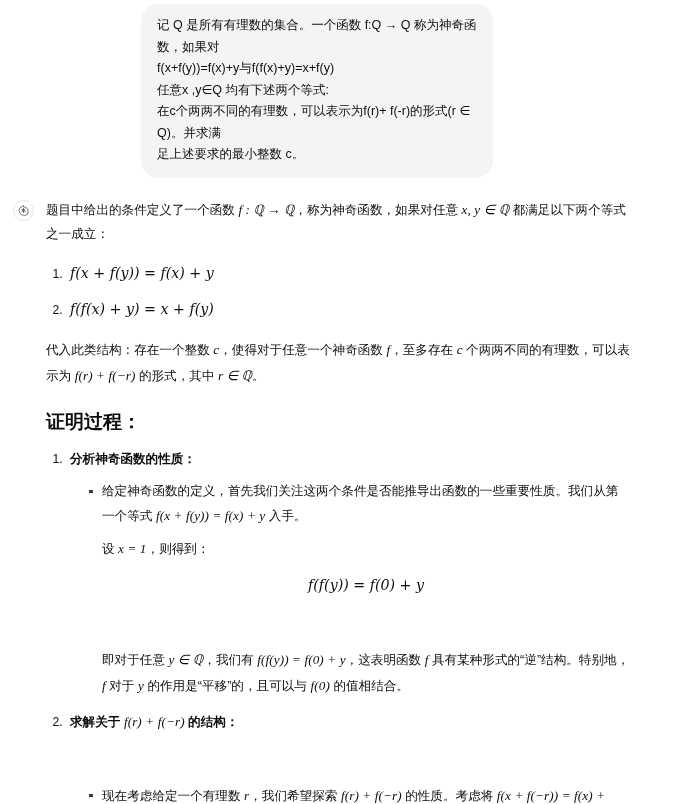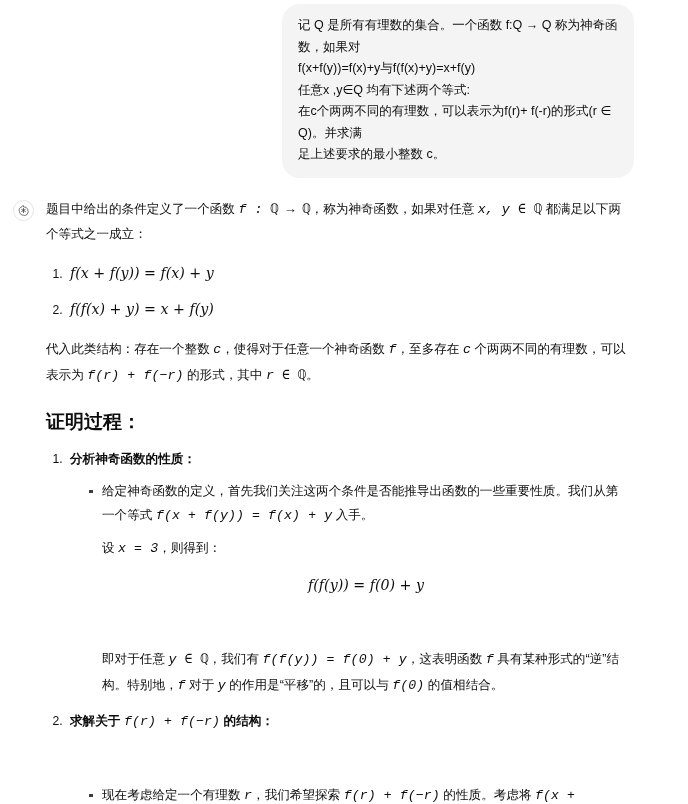--- a/index.html
+++ b/index.html
@@ -7,21 +7,21 @@
     margin: 0; padding: 0;
     width: 688px; height: 804px;
     background: #ffffff;
     font-family: "Liberation Sans", "DejaVu Sans", sans-serif;
     color: #0d0d0d;
     overflow: hidden;
   }
   .page { width: 688px; height: 804px; position: relative; }
 
   
-  .user-row { display: flex; justify-content: flex-end; padding: 4px 54px 0 0; }
+  .user-row { display: flex; justify-content: center; padding: 4px 54px 0 0; }
   .user-bubble {
     background: #f4f4f4;
     border-radius: 18px;
     padding: 11px 16px 12px 16px;
     max-width: 352px;
     font-size: 12.5px;
     line-height: 1.72;
     color: #0d0d0d;
     text-align: left;
     word-break: break-word;
@@ -55,21 +55,21 @@
   ul.subs > li::before {
     content: ""; position: absolute; left: 0; top: 11px;
     width: 3.5px; height: 3.5px; background: #3d3d3d;
   }
   .subp { margin: 0 0 7px 0; }
   .subp:last-child { margin-bottom: 0; margin-top: 48px; }
 
   .display-eq { text-align: center; margin: 10px 0 12px 0; }
 
   
-  .m { font-family: Liberation Mono, monospace; font-style: italic; font-size: 13.2px; letter-spacing: .1px; }
+  .m { font-family: Liberation Serif, serif; font-style: italic; font-size: 13.2px; letter-spacing: .1px; }
   .eq { font-family: "DejaVu Serif", "Liberation Serif", serif; font-style: italic; font-size: 14.2px; }
 </style>
 </head>
 <body>
 
 <div class="page">
 
   <div class="user-row">
     <div class="user-bubble">
       <span class="l">记 Q 是所有有理数的集合。一个函数 f:Q → Q 称为神奇函数，如果对</span>
@@ -106,21 +106,21 @@
 
       <h3 class="sec">证明过程：</h3>
 
       <ol class="steps">
 
         <li>
           <span class="litxt">分析神奇函数的性质</span><span class="litxt">：</span>
           <ul class="subs">
             <li>
               <p class="subp"><span>给定神奇函数的定义，首先我们关注这两个条件是否能推导出函数的一些重要性质。我们从第一个等式 </span><span class="m">f(x + f(y)) = f(x) + y</span><span> 入手。</span></p>
-              <p class="subp"><span>设 </span><span class="m">x = 3</span><span>，则得到：</span></p>
+              <p class="subp"><span>设 </span><span class="m">x = 1</span><span>，则得到：</span></p>
               <div class="display-eq"><span class="eq">f(f(y)) = f(0) + y</span></div>
               <p class="subp"><span>即对于任意 </span><span class="m">y ∈ ℚ</span><span>，我们有 </span><span class="m">f(f(y)) = f(0) + y</span><span>，这表明函数 </span><span class="m">f</span><span> 具有某种形式的“逆”结构。特别地，</span><span class="m">f</span><span> 对于 </span><span class="m">y</span><span> 的作用是“平移”的，且可以与 </span><span class="m">f(0)</span><span> 的值相结合。</span></p>
             </li>
           </ul>
         </li>
 
         <li>
           <span class="litxt">求解关于 </span><span class="m" style="font-weight:normal">f(r) + f(−r)</span><span class="litxt"> 的结构：</span>
           <ul class="subs">
             <li>

